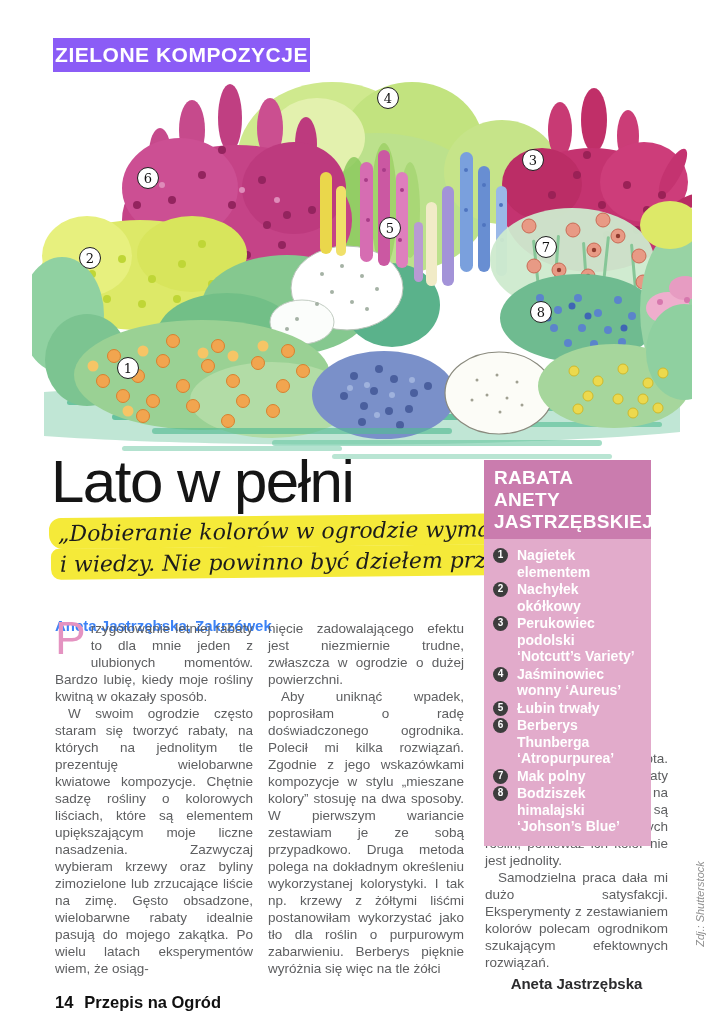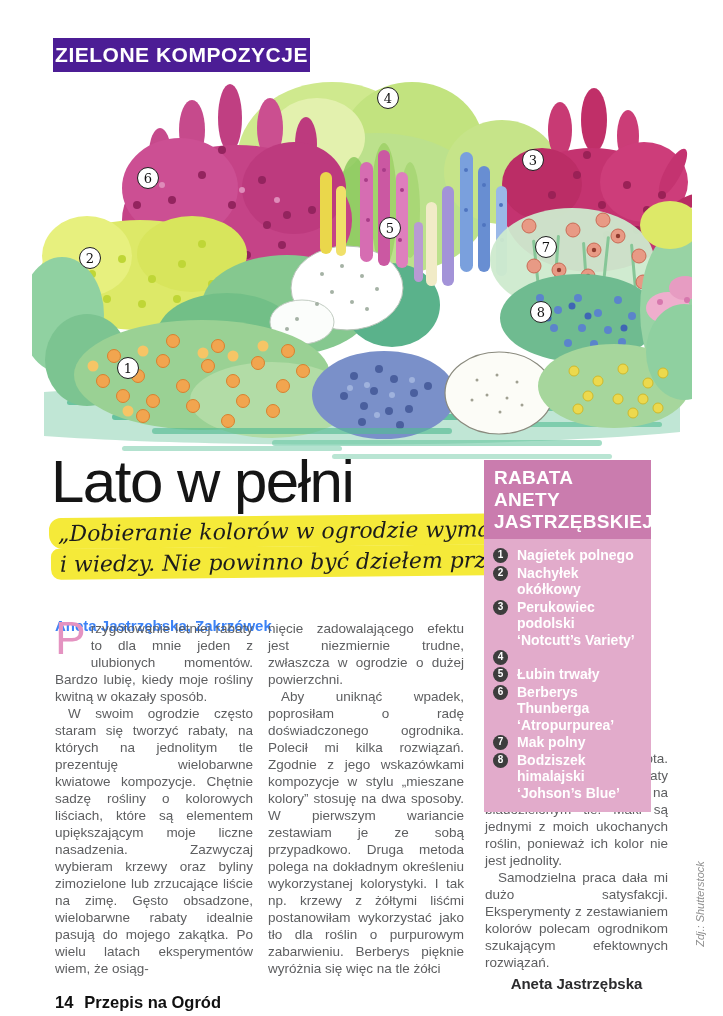--- a/index.html
+++ b/index.html
@@ -3,21 +3,21 @@
 <meta charset="utf-8">
 <style>
   html,body { margin:0; padding:0; background:#ffffff; }
   .page {
     position:relative; width:723px; height:1016px; background:#fff;
     font-family:"Liberation Sans", sans-serif; overflow:hidden;
   }
   
   .banner {
     position:absolute; left:53px; top:38px; width:257px; height:34px;
-    background:#4c1d95; color:#fff; font-weight:700; font-size:21px;
+    background:#8b5cf6; color:#fff; font-weight:700; font-size:21px;
     line-height:34px; text-align:center; letter-spacing:.5px; white-space:nowrap;
   }
   
   .illo { position:absolute; left:32px; top:60px; width:660px; height:410px; }
   .illo svg { position:absolute; left:0; top:0; }
   .marker {
     position:absolute; width:22px; height:22px; border-radius:50%;
     background:#fff; border:1.6px solid #1d1d1d; box-sizing:border-box;
     display:flex; align-items:center; justify-content:center;
     font-family:"DejaVu Serif", serif; font-size:13px; color:#111;
@@ -438,32 +438,33 @@
     <p>i odcieni złota. Jaskrawoczerwone kwiaty maku polnego umieściłam na bladozielonym tle. Maki są jednymi z moich ukochanych roślin, ponieważ ich kolor nie jest jednolity.</p>
     <p class="ind">Samodzielna praca dała mi dużo satysfakcji. Eksperymenty z zestawianiem kolorów polecam ogrodnikom szukającym efektownych rozwiązań.</p>
     <div class="signature">Aneta Jastrzębska</div>
   </div>
 
   <aside class="sidebar">
     <div class="sb-header">RABATA ANETY JASTRZĘBSKIEJ</div>
     <div class="sb-list">
       <div class="sb-item">
         <span class="sb-badge">1</span>
-        <span>Nagietek polnego</span>
+        <span>Nagietek elementem</span>
       </div>
       <div class="sb-item">
         <span class="sb-badge">2</span>
         <span>Nachyłek okółkowy</span>
       </div>
       <div class="sb-item">
         <span class="sb-badge">3</span>
         <span>Perukowiec podolski ‘Notcutt’s Variety’</span>
       </div>
       <div class="sb-item">
         <span class="sb-badge">4</span>
+        <span>Jaśminowiec wonny ‘Aureus’</span>
       </div>
       <div class="sb-item">
         <span class="sb-badge">5</span>
         <span>Łubin trwały</span>
       </div>
       <div class="sb-item">
         <span class="sb-badge">6</span>
         <span>Berberys Thunberga ‘Atropurpurea’</span>
       </div>
       <div class="sb-item">

